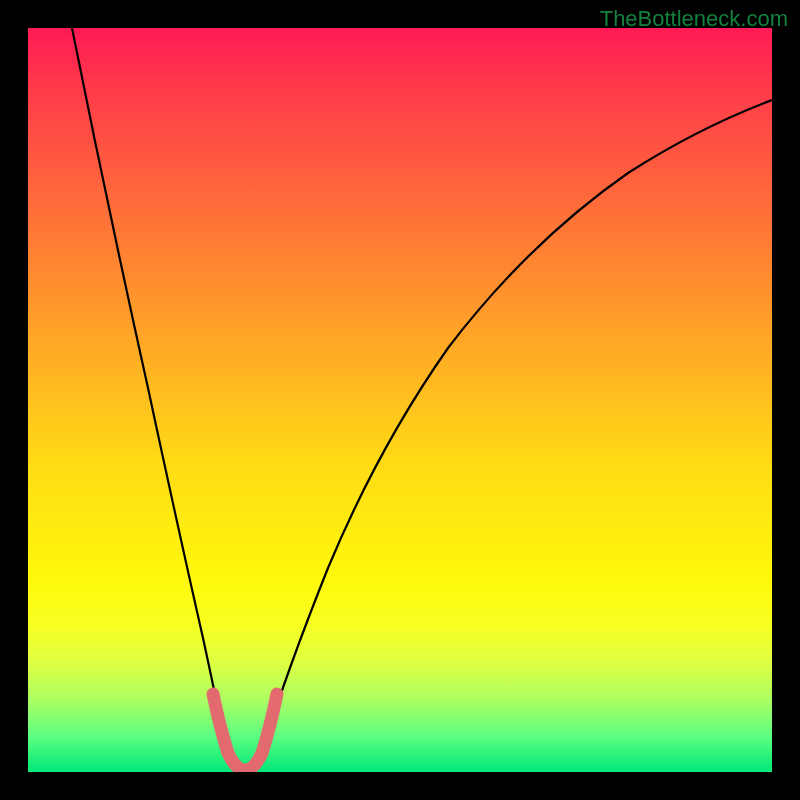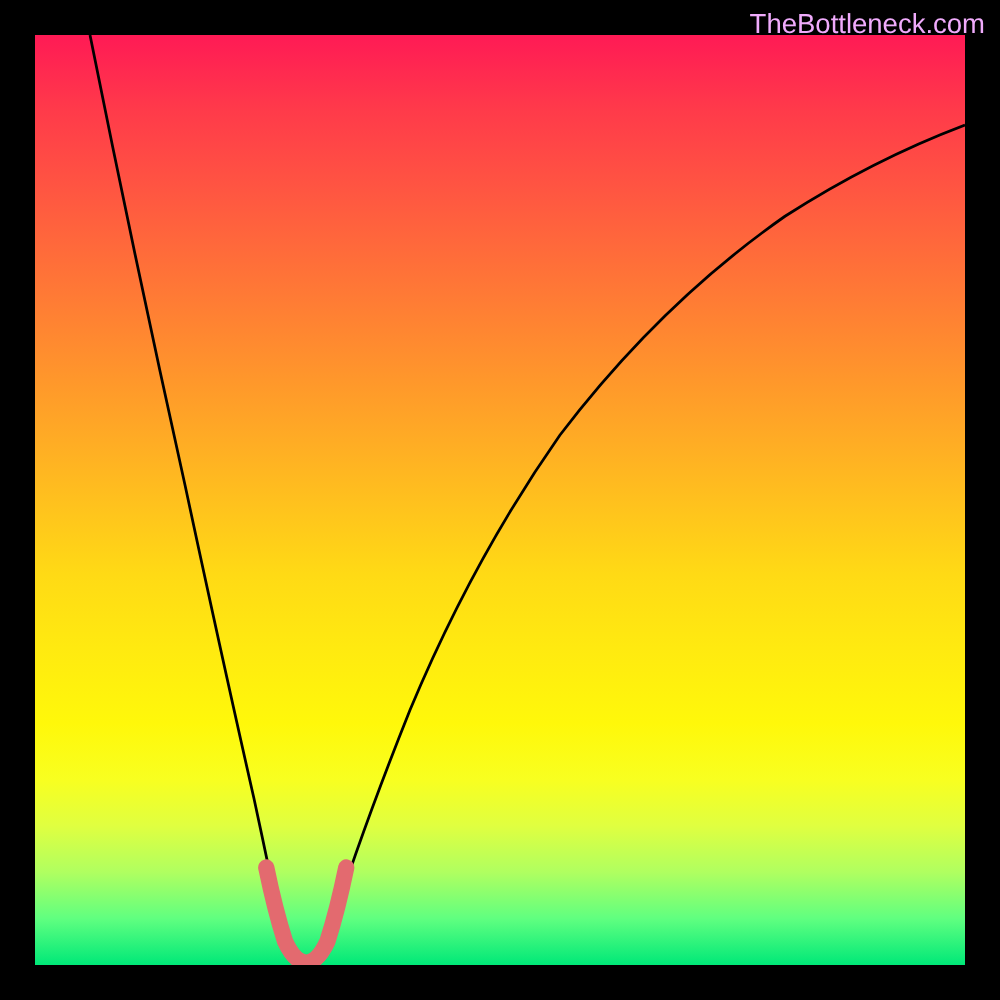--- a/index.html
+++ b/index.html
@@ -8,21 +8,21 @@
     height: 800px;
     background: #000;
     position: relative;
     overflow: hidden;
     font-family: Arial, sans-serif;
   }
   .watermark {
     position: absolute;
     top: 6px;
     right: 12px;
-    color: #f0abfc;
+    color: #15803d;
     font-size: 22px;
     font-weight: 400;
     z-index: 10;
   }
   .plot-area {
     position: absolute;
     left: 28px;
     top: 28px;
     width: 744px;
     height: 744px;

